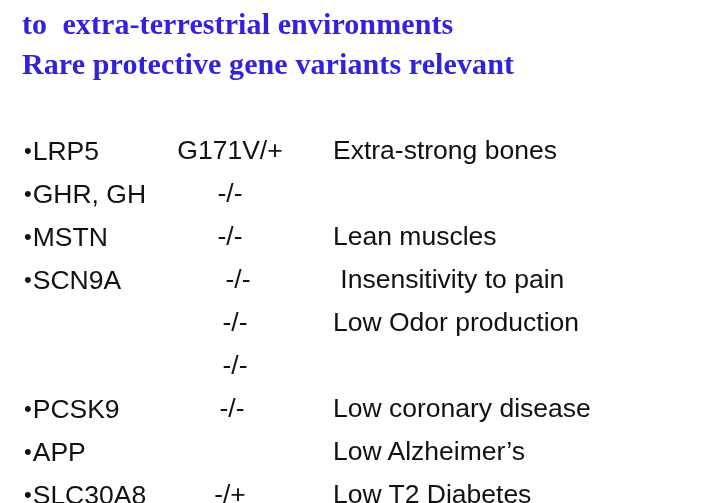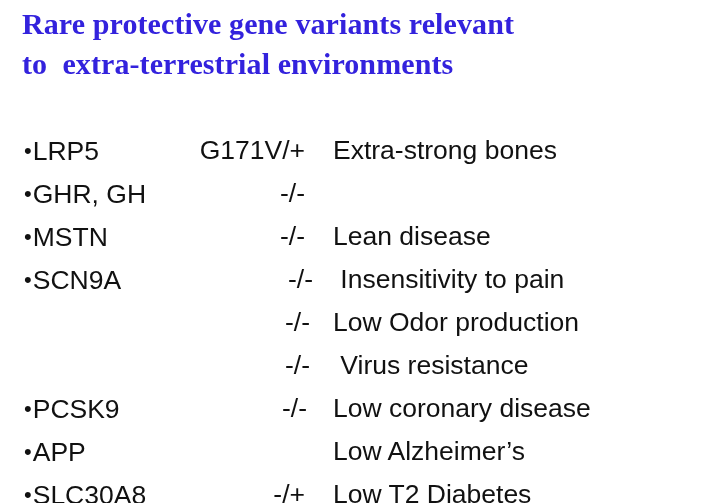--- a/index.html
+++ b/index.html
@@ -67,46 +67,46 @@
     vertical-align: 2px;
     margin-right: 1px;
   }
   .gene-name {
     display: inline;
   }
   .genotype-cell {
     position: absolute;
     top: 0;
     width: 150px;
-    text-align: right;
+    text-align: center;
     white-space: pre;
   }
   .desc-cell {
     position: absolute;
     left: 333px;
     top: 0;
     width: 385px;
     white-space: pre;
   }
 </style>
 </head>
 <body>
 
 <div id="slide">
 
   <div id="title-block">
+    <div class="title-line">to  extra-terrestrial environments</div>
     <div class="title-line">Rare protective gene variants relevant</div>
-    <div class="title-line">to  extra-terrestrial environments</div>
   </div>
 
   <div id="gene-list">
       <div class="gene-row"><div class="bullet-cell"><span class="bullet-dot">•</span><span class="gene-name">LRP5</span></div><div class="genotype-cell" style="left: 155px;">G171V/+</div><div class="desc-cell">Extra-strong bones</div></div>
       <div class="gene-row"><div class="bullet-cell"><span class="bullet-dot">•</span><span class="gene-name">GHR, GH</span></div><div class="genotype-cell" style="left: 155px;">-/-</div></div>
-      <div class="gene-row"><div class="bullet-cell"><span class="bullet-dot">•</span><span class="gene-name">MSTN</span></div><div class="genotype-cell" style="left: 155px;">-/-</div><div class="desc-cell">Lean disease</div></div>
+      <div class="gene-row"><div class="bullet-cell"><span class="bullet-dot">•</span><span class="gene-name">MSTN</span></div><div class="genotype-cell" style="left: 155px;">-/-</div><div class="desc-cell">Lean muscles</div></div>
       <div class="gene-row"><div class="bullet-cell"><span class="bullet-dot">•</span><span class="gene-name">SCN9A</span></div><div class="genotype-cell" style="left: 163px;">-/-</div><div class="desc-cell"> Insensitivity to pain</div></div>
       <div class="gene-row"><div class="genotype-cell" style="left: 160px;">-/-</div><div class="desc-cell">Low Odor production</div></div>
-      <div class="gene-row"><div class="genotype-cell" style="left: 160px;">-/-</div><div class="desc-cell"> Virus resistance</div></div>
+      <div class="gene-row"><div class="genotype-cell" style="left: 160px;">-/-</div></div>
       <div class="gene-row"><div class="bullet-cell"><span class="bullet-dot">•</span><span class="gene-name">PCSK9</span></div><div class="genotype-cell" style="left: 157px;">-/-</div><div class="desc-cell">Low coronary disease</div></div>
       <div class="gene-row"><div class="bullet-cell"><span class="bullet-dot">•</span><span class="gene-name">APP</span></div><div class="desc-cell">Low Alzheimer’s</div></div>
       <div class="gene-row"><div class="bullet-cell"><span class="bullet-dot">•</span><span class="gene-name">SLC30A8</span></div><div class="genotype-cell" style="left: 155px;">-/+</div><div class="desc-cell">Low T2 Diabetes</div></div>
     </div>
 
 </div>
 
 </body></html>

